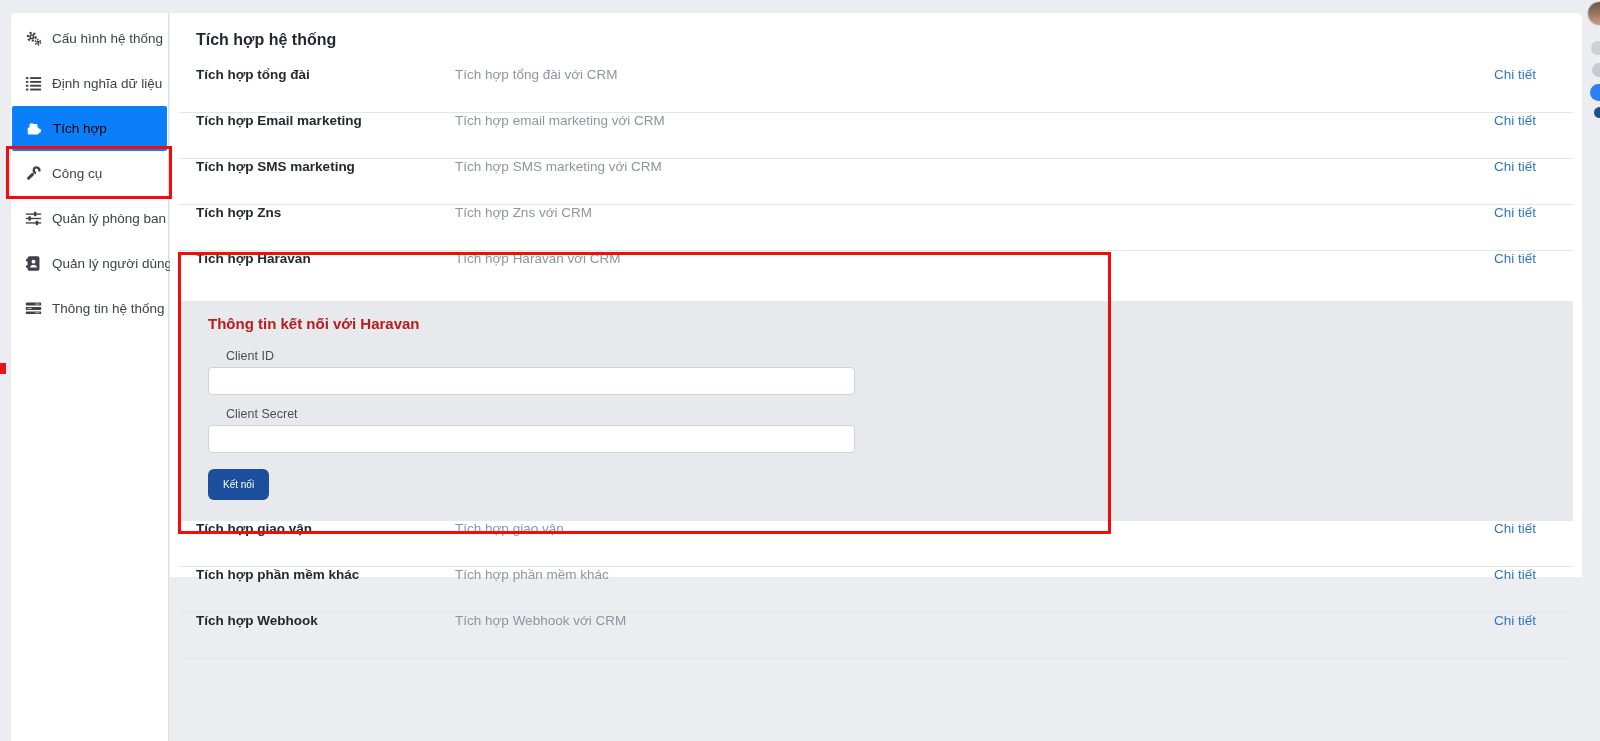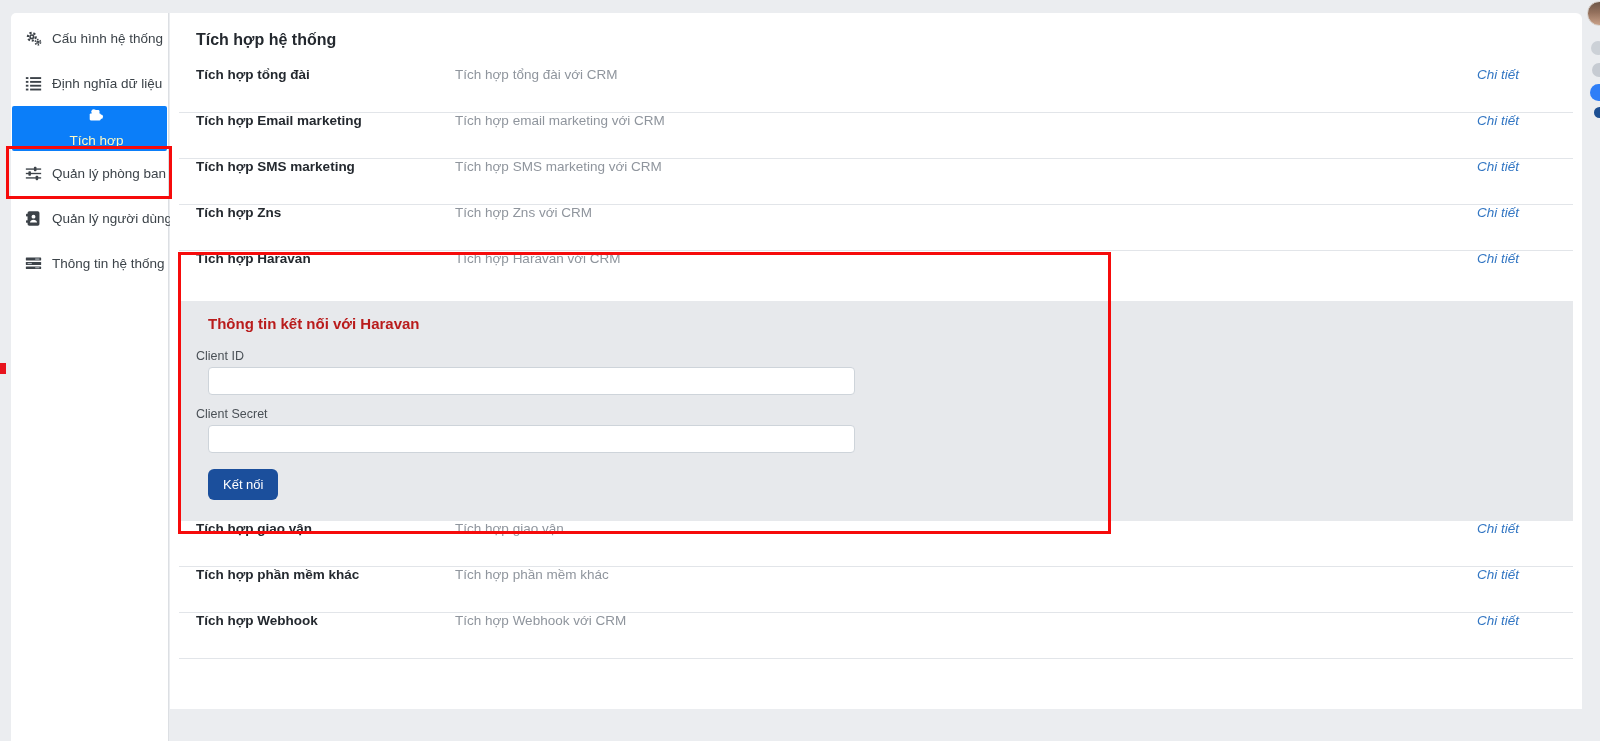--- a/index.html
+++ b/index.html
@@ -13,47 +13,47 @@
   body{font-family:"Liberation Sans","DejaVu Sans",sans-serif;}
   .page{position:relative;width:1600px;height:741px;background:var(--page-bg);overflow:hidden;}
 
   
   .sidebar{position:absolute;left:11px;top:13px;width:158px;height:728px;
     background:var(--card-bg);border-right:1px solid #dcdfe3;border-radius:5px 0 0 0;padding-top:3px;}
   .side-item{height:45px;display:flex;align-items:center;gap:10px;padding-left:14px;
     color:#3c4349;font-size:13.5px;cursor:pointer;}
   .side-item .icon{width:17px;height:17px;display:inline-flex;align-items:center;justify-content:center;color:#3d4349;flex:0 0 17px;}
   .side-item .label{white-space:nowrap;}
-  .side-item.active{background:var(--sidebar-active-bg);color:#fef9c3;margin:0 1px;border-radius:2px;flex-direction:column;}
+  .side-item.active{background:var(--sidebar-active-bg);color:#000000;margin:0 1px;border-radius:2px;}
   .side-item.active .icon{color:#ffffff;}
 
   
-  .main-card{position:absolute;left:170px;top:13px;width:1412px;height:696px;
+  .main-card{position:absolute;left:170px;top:13px;width:1412px;height:564px;
     background:var(--card-bg);border-radius:0 6px 0 0;}
   .card-header{height:54px;display:flex;align-items:center;padding-left:26px;}
   .page-title{font-size:16px;font-weight:700;color:var(--text-primary);}
   .ilist{margin:0 9px;}
   .irow{height:46px;display:flex;align-items:flex-start;padding:0 17px;border-bottom:1px solid var(--border);}
   .irow.expanded{height:50px;border-bottom:none;}
   .iname{width:259px;font-size:13.5px;font-weight:700;color:var(--text-primary);flex:0 0 259px;}
   .idesc{flex:1;font-size:13.5px;color:var(--text-secondary);}
-  .ilink{font-size:13.5px;color:var(--link);margin-right:37px;cursor:pointer;text-decoration:none;font-style:italic;}
+  .ilink{font-size:13.5px;color:var(--link);margin-right:20px;cursor:pointer;text-decoration:none;}
 
   
   .haravan-panel{position:relative;height:220px;background:var(--panel-bg);}
   .panel-title{position:absolute;left:29px;top:14px;font-size:15px;font-weight:700;color:#b91c1c;}
-  .f-label{position:absolute;left:17px;font-size:12.5px;color:#4a5056;}
+  .f-label{position:absolute;left:47px;font-size:12.5px;color:#4a5056;}
   .f-label.l1{top:48px;}
   .f-label.l2{top:106px;}
   .f-input{position:absolute;left:29px;width:647px;height:28px;background:#fff;
     border:1px solid #ced4da;border-radius:4px;padding:0 8px;font-size:13px;color:#212529;outline:none;}
   .f-input.i1{top:66px;}
   .f-input.i2{top:124px;}
   .connect-btn{position:absolute;left:29px;top:168px;height:31px;padding:0 15px;
-    background:var(--button-bg);color:#fff;border:none;border-radius:6px;font-size:13px;
+    background:var(--button-bg);color:#fff;border:none;border-radius:6px;font-size:10px;
     font-family:inherit;cursor:pointer;}
 
   
   .right-rail{position:absolute;left:1582px;top:0;width:18px;height:741px;background:var(--page-bg);}
   .avatar{position:absolute;left:1587px;top:1px;width:25px;height:25px;border-radius:50%;
     background:linear-gradient(180deg,#6e5648 0%,#93705c 45%,#c9a188 100%);
     border:1px solid #d7d2cd;}
   .rail-icon{position:absolute;border-radius:50%;}
   .rail-icon.g1{left:1591px;top:41px;width:14px;height:14px;background:#ccd1d7;}
   .rail-icon.g2{left:1592px;top:63px;width:14px;height:14px;background:#c6cbd2;}
@@ -106,20 +106,29 @@
             <circle cx="6.8" cy="6.6" r="2.7"></circle>
             <circle cx="15" cy="12.6" r="2.7"></circle>
             <rect x="2" y="8.8" width="13" height="8.2" rx="1.3"></rect>
             <rect x="4.3" y="4.8" width="9.2" height="6" rx="1.3"></rect>
           </svg>
         </span>
     <span class="label">Tích hợp</span>
   </div>
       <div class="side-item">
     <span class="icon">
+          <svg viewBox="0 0 20 20" width="17" height="17">
+            <rect x="1.5" y="11.5" width="10" height="3.6" rx="1.7" fill="currentColor" transform="rotate(-45 6.5 13.3)"></rect>
+            <circle cx="13.6" cy="6.2" r="3.3" fill="none" stroke="currentColor" stroke-width="2.7" stroke-dasharray="16 4.8" transform="rotate(100 13.6 6.2)"></circle>
+          </svg>
+        </span>
+    <span class="label">Công cụ</span>
+  </div>
+      <div class="side-item">
+    <span class="icon">
           <svg viewBox="0 0 20 20" width="17" height="17" fill="currentColor">
             <rect x="1" y="4" width="18" height="1.6"></rect>
             <rect x="10.5" y="2.2" width="3" height="5.2" rx="0.9"></rect>
             <rect x="1" y="9.2" width="18" height="1.6"></rect>
             <rect x="4" y="7.4" width="3" height="5.2" rx="0.9"></rect>
             <rect x="1" y="14.4" width="18" height="1.6"></rect>
             <rect x="12.5" y="12.6" width="3" height="5.2" rx="0.9"></rect>
           </svg>
         </span>
     <span class="label">Quản lý phòng ban</span>

